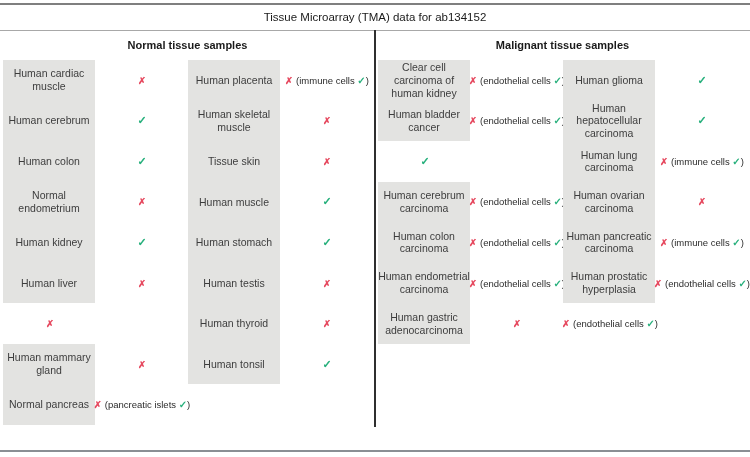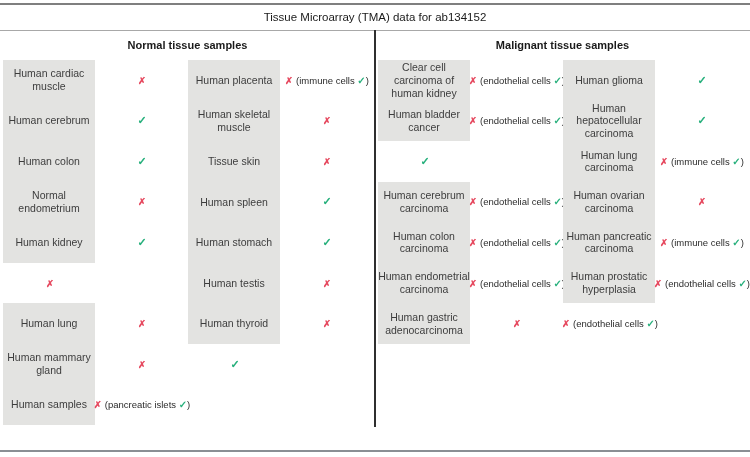--- a/index.html
+++ b/index.html
@@ -83,38 +83,38 @@
             <span class="mark cross">✗</span>
           </div>
         </div>
         <div class="trow">
           <div class="name-cell">Human kidney</div>
           <div class="result-cell">
             <span class="mark check">✓</span>
           </div>
         </div>
         <div class="trow">
-          <div class="result-cell">
-            <span class="mark cross">✗</span>
-          </div>
-        </div>
-        <div class="trow">
-          <div class="name-cell">Human lung</div>
+          <div class="name-cell">Human liver</div>
+          <div class="result-cell">
+            <span class="mark cross">✗</span>
+          </div>
+        </div>
+        <div class="trow">
           <div class="result-cell">
             <span class="mark cross">✗</span>
           </div>
         </div>
         <div class="trow">
           <div class="name-cell">Human mammary gland</div>
           <div class="result-cell">
             <span class="mark cross">✗</span>
           </div>
         </div>
         <div class="trow">
-          <div class="name-cell">Human samples</div>
+          <div class="name-cell">Normal pancreas</div>
           <div class="result-cell">
             <span class="mark cross">✗</span>
             <span class="note">(pancreatic islets <span class="mark check">✓</span>)</span>
           </div>
         </div>
       </div>
       <div class="colpair colpair-1">
         <div class="trow">
           <div class="name-cell">Human placenta</div>
           <div class="result-cell">
@@ -128,21 +128,21 @@
             <span class="mark cross">✗</span>
           </div>
         </div>
         <div class="trow">
           <div class="name-cell">Tissue skin</div>
           <div class="result-cell">
             <span class="mark cross">✗</span>
           </div>
         </div>
         <div class="trow">
-          <div class="name-cell">Human spleen</div>
+          <div class="name-cell">Human muscle</div>
           <div class="result-cell">
             <span class="mark check">✓</span>
           </div>
         </div>
         <div class="trow">
           <div class="name-cell">Human stomach</div>
           <div class="result-cell">
             <span class="mark check">✓</span>
           </div>
         </div>
@@ -152,20 +152,21 @@
             <span class="mark cross">✗</span>
           </div>
         </div>
         <div class="trow">
           <div class="name-cell">Human thyroid</div>
           <div class="result-cell">
             <span class="mark cross">✗</span>
           </div>
         </div>
         <div class="trow">
+          <div class="name-cell">Human tonsil</div>
           <div class="result-cell">
             <span class="mark check">✓</span>
           </div>
         </div>
       </div>
     </div>
   <div class="section" id="section-1">
       <div class="colpair colpair-0">
         <div class="trow">
           <div class="name-cell">Clear cell carcinoma of human kidney</div>

